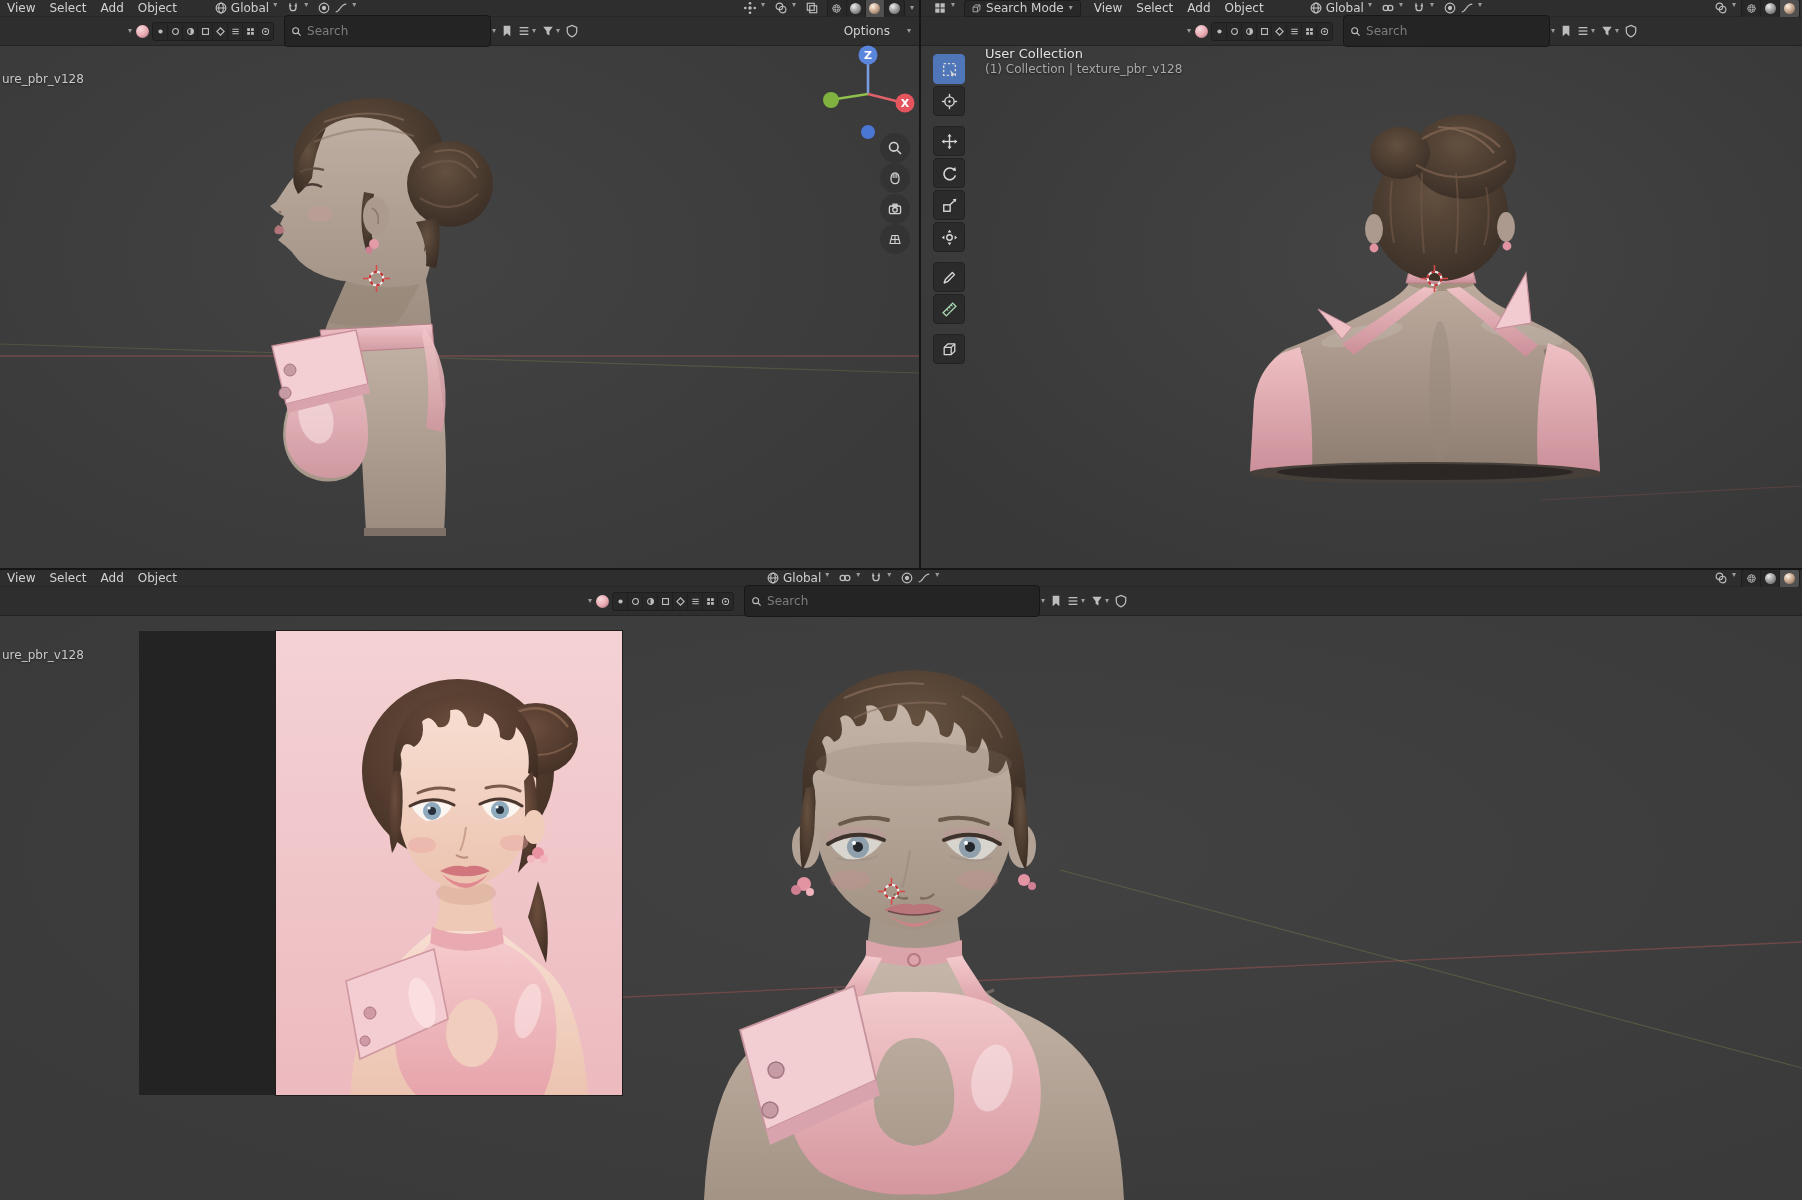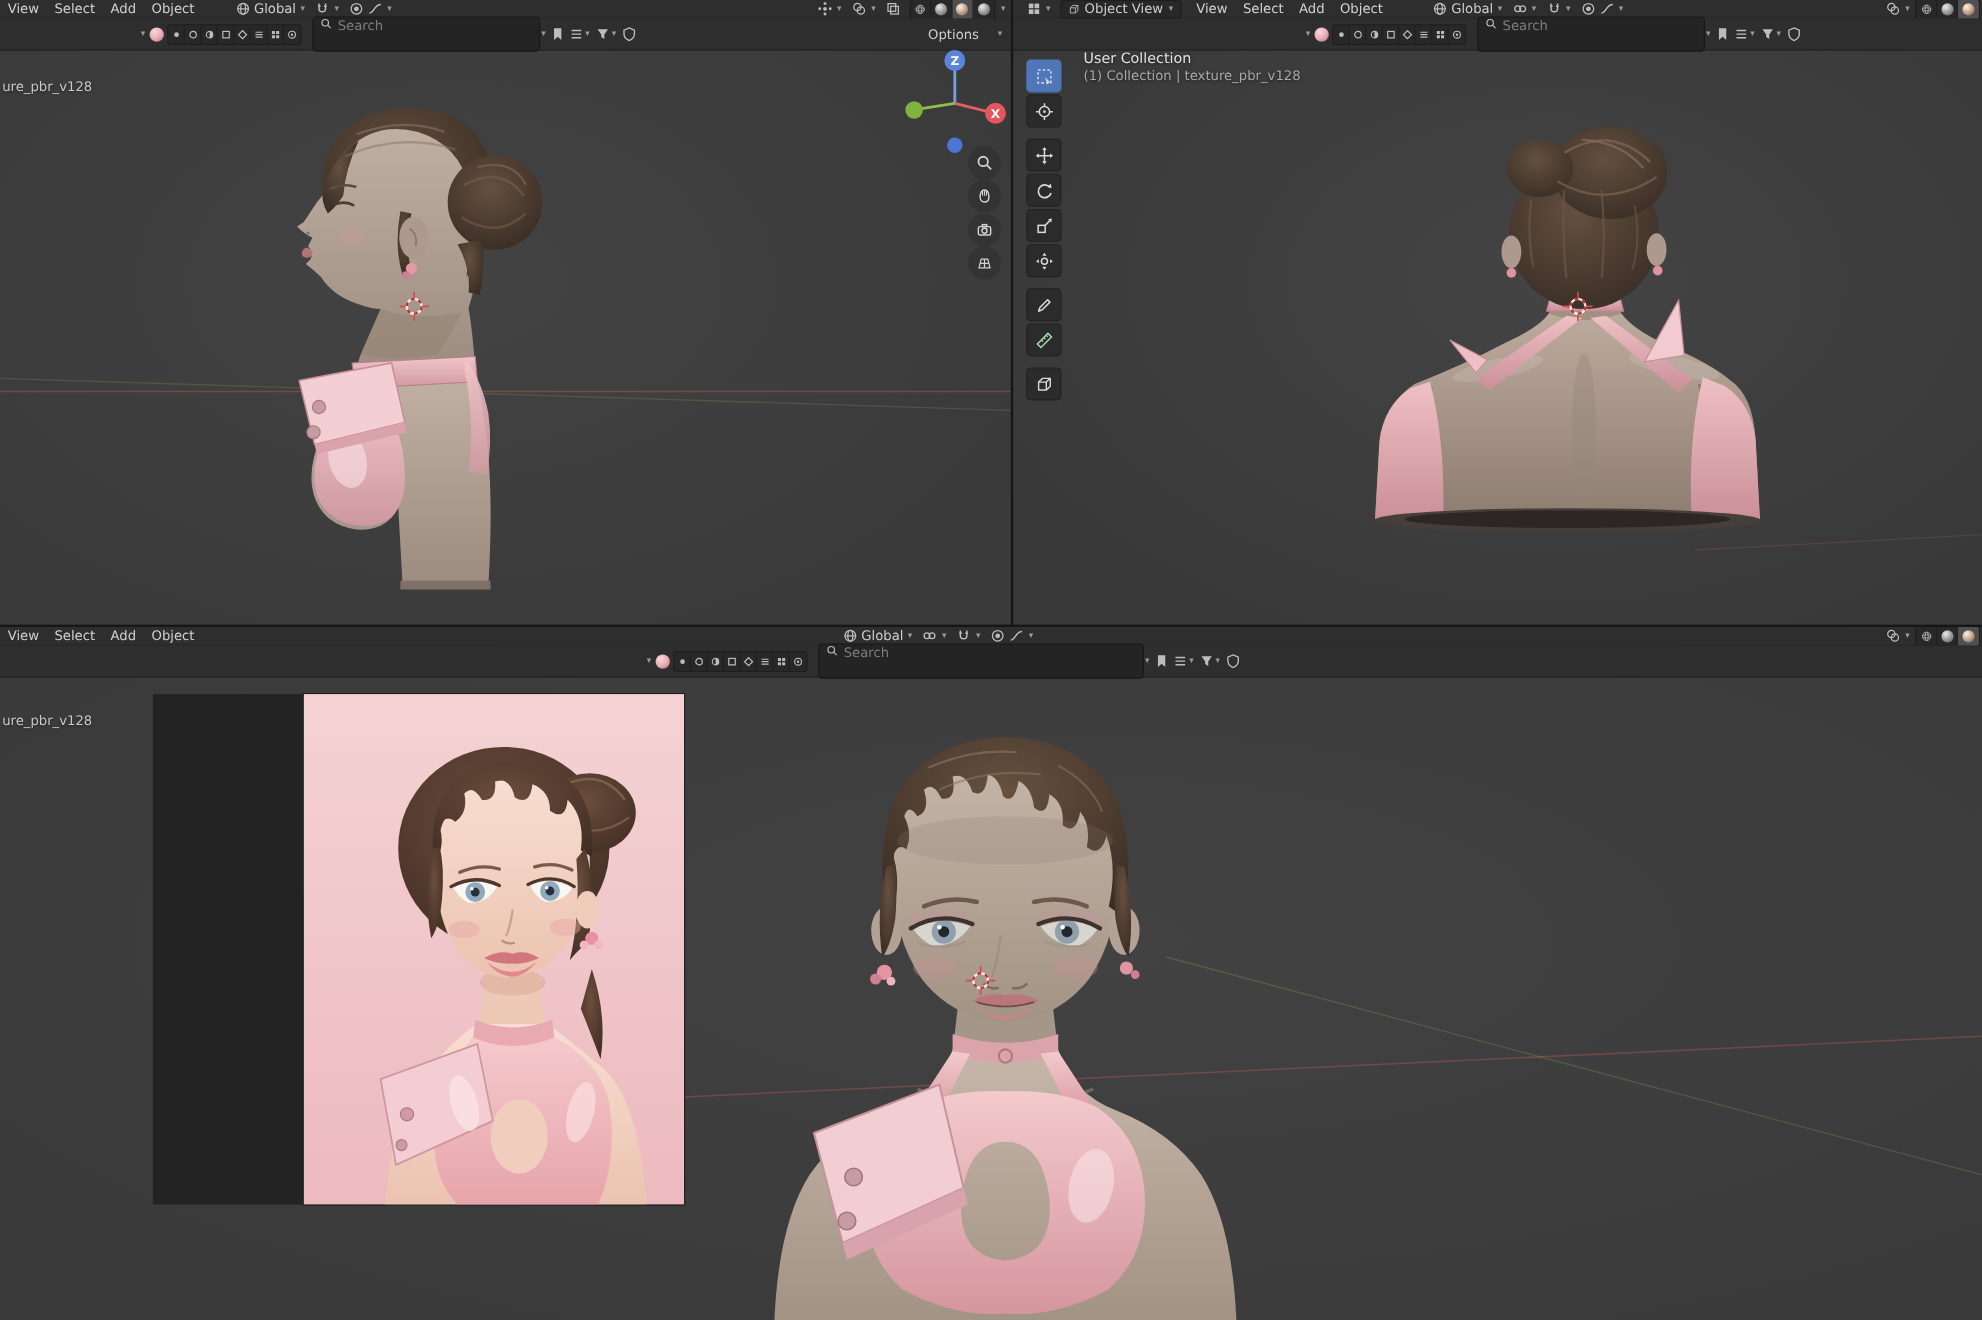--- a/index.html
+++ b/index.html
@@ -12,38 +12,38 @@
 .vp-b{left:0;top:570px;width:1802px;height:630px;background:radial-gradient(ellipse at 55% 45%,#424242 0%,#3a3a3a 85%)}
 .divider-v{position:absolute;left:919px;top:0;width:2px;height:568px;background:#161616}
 .divider-h{position:absolute;left:0;top:568px;width:1802px;height:2px;background:#161616}
 
 .hdr{position:absolute;left:0;right:0;display:flex;align-items:center;background:#2e2e2e;
   color:#cfcfcf;font-size:12px;white-space:nowrap}
 .r1{top:0;height:17px;border-bottom:1px solid #272727}
 .r2{top:17px;height:29px;border-bottom:1px solid #232323}
 .menus{display:flex;align-items:flex-start}
 .menu{padding:0 7px;color:#d2d2d2}
-.hgroup{display:flex;align-items:center;gap:3px;padding:0 4px}
+.hgroup{display:flex;gap:3px;padding:0 4px}
 .dd{display:flex;align-items:center;gap:4px;background:#282828;border:1px solid #1d1d1d;
   border-radius:3px;height:17px;padding:0 6px}
 .chev{font-size:8px;color:#9a9a9a;line-height:1;margin:0 1px}
 .flex1{flex:1}
 .ic{width:14px;height:14px;color:#bdbdbd;flex:none;display:block}
 .ic.sm{width:11px;height:11px}
 .seg{display:flex;align-items:center;background:#282828;border:1px solid #1e1e1e;border-radius:3px;height:19px;overflow:hidden}
 .seg .cell{width:19px;height:100%;display:flex;align-items:center;justify-content:center;border-right:1px solid #202020}
 .seg .cell:last-child{border-right:none}
 .seg .cell.active{background:#505050}
 .seg.toggles .cell{width:15px}
 .sball{width:11px;height:11px;border-radius:50%;
   background:radial-gradient(circle at 35% 30%,#ececec,#9d9d9d 48%,#585858)}
 .sball.warm{background:radial-gradient(circle at 35% 30%,#fff2e6,#c8a78e 48%,#6b5a4c)}
 .matball{width:13px;height:13px;border-radius:50%;flex:none;margin:0 3px;
   background:radial-gradient(circle at 35% 30%,#f7d8db,#e8a8b1 55%,#99606c)}
-.search{display:flex;align-items:flex-start;gap:5px;background:#242424;border:1px solid #171717;
+.search{display:flex;align-items:center;gap:5px;background:#242424;border:1px solid #171717;
   border-radius:4px;height:32px;padding:0 6px}
 .search input{background:transparent;border:none;outline:none;color:#c4c4c4;font-size:12px;
   width:100%;font-family:inherit}
 .search input::placeholder{color:#7d7d7d}
 .optbtn{display:flex;align-items:center;gap:16px;color:#d0d0d0;padding:0 7px}
 
 .scenelabel{position:absolute;color:#c9c9c9;font-size:12px;text-shadow:0 1px 2px rgba(0,0,0,.45)}
 .ovl-title{position:absolute;color:#e2e2e2;font-size:13px;text-shadow:0 1px 2px rgba(0,0,0,.5)}
 .ovl-sub{position:absolute;color:#a9a9a9;font-size:12px;text-shadow:0 1px 2px rgba(0,0,0,.5)}
 
@@ -550,21 +550,21 @@
       <div class="hgroup" style="margin-left:8px">
         <svg class="ic">
             <use href="#i-gridicon"></use>
           </svg>
         <span class="chev">▾</span>
       </div>
       <div class="dd" style="margin-left:4px">
         <svg class="ic sm">
             <use href="#i-cube"></use>
           </svg>
-        <span>Object View</span>
+        <span>Search Mode</span>
         <span class="chev">▾</span>
       </div>
       <div class="menus" style="margin-left:6px">
         <span class="menu">View</span>
         <span class="menu">Select</span>
         <span class="menu">Add</span>
         <span class="menu">Object</span>
       </div>
       <div class="hgroup" style="margin-left:34px">
         <svg class="ic">

